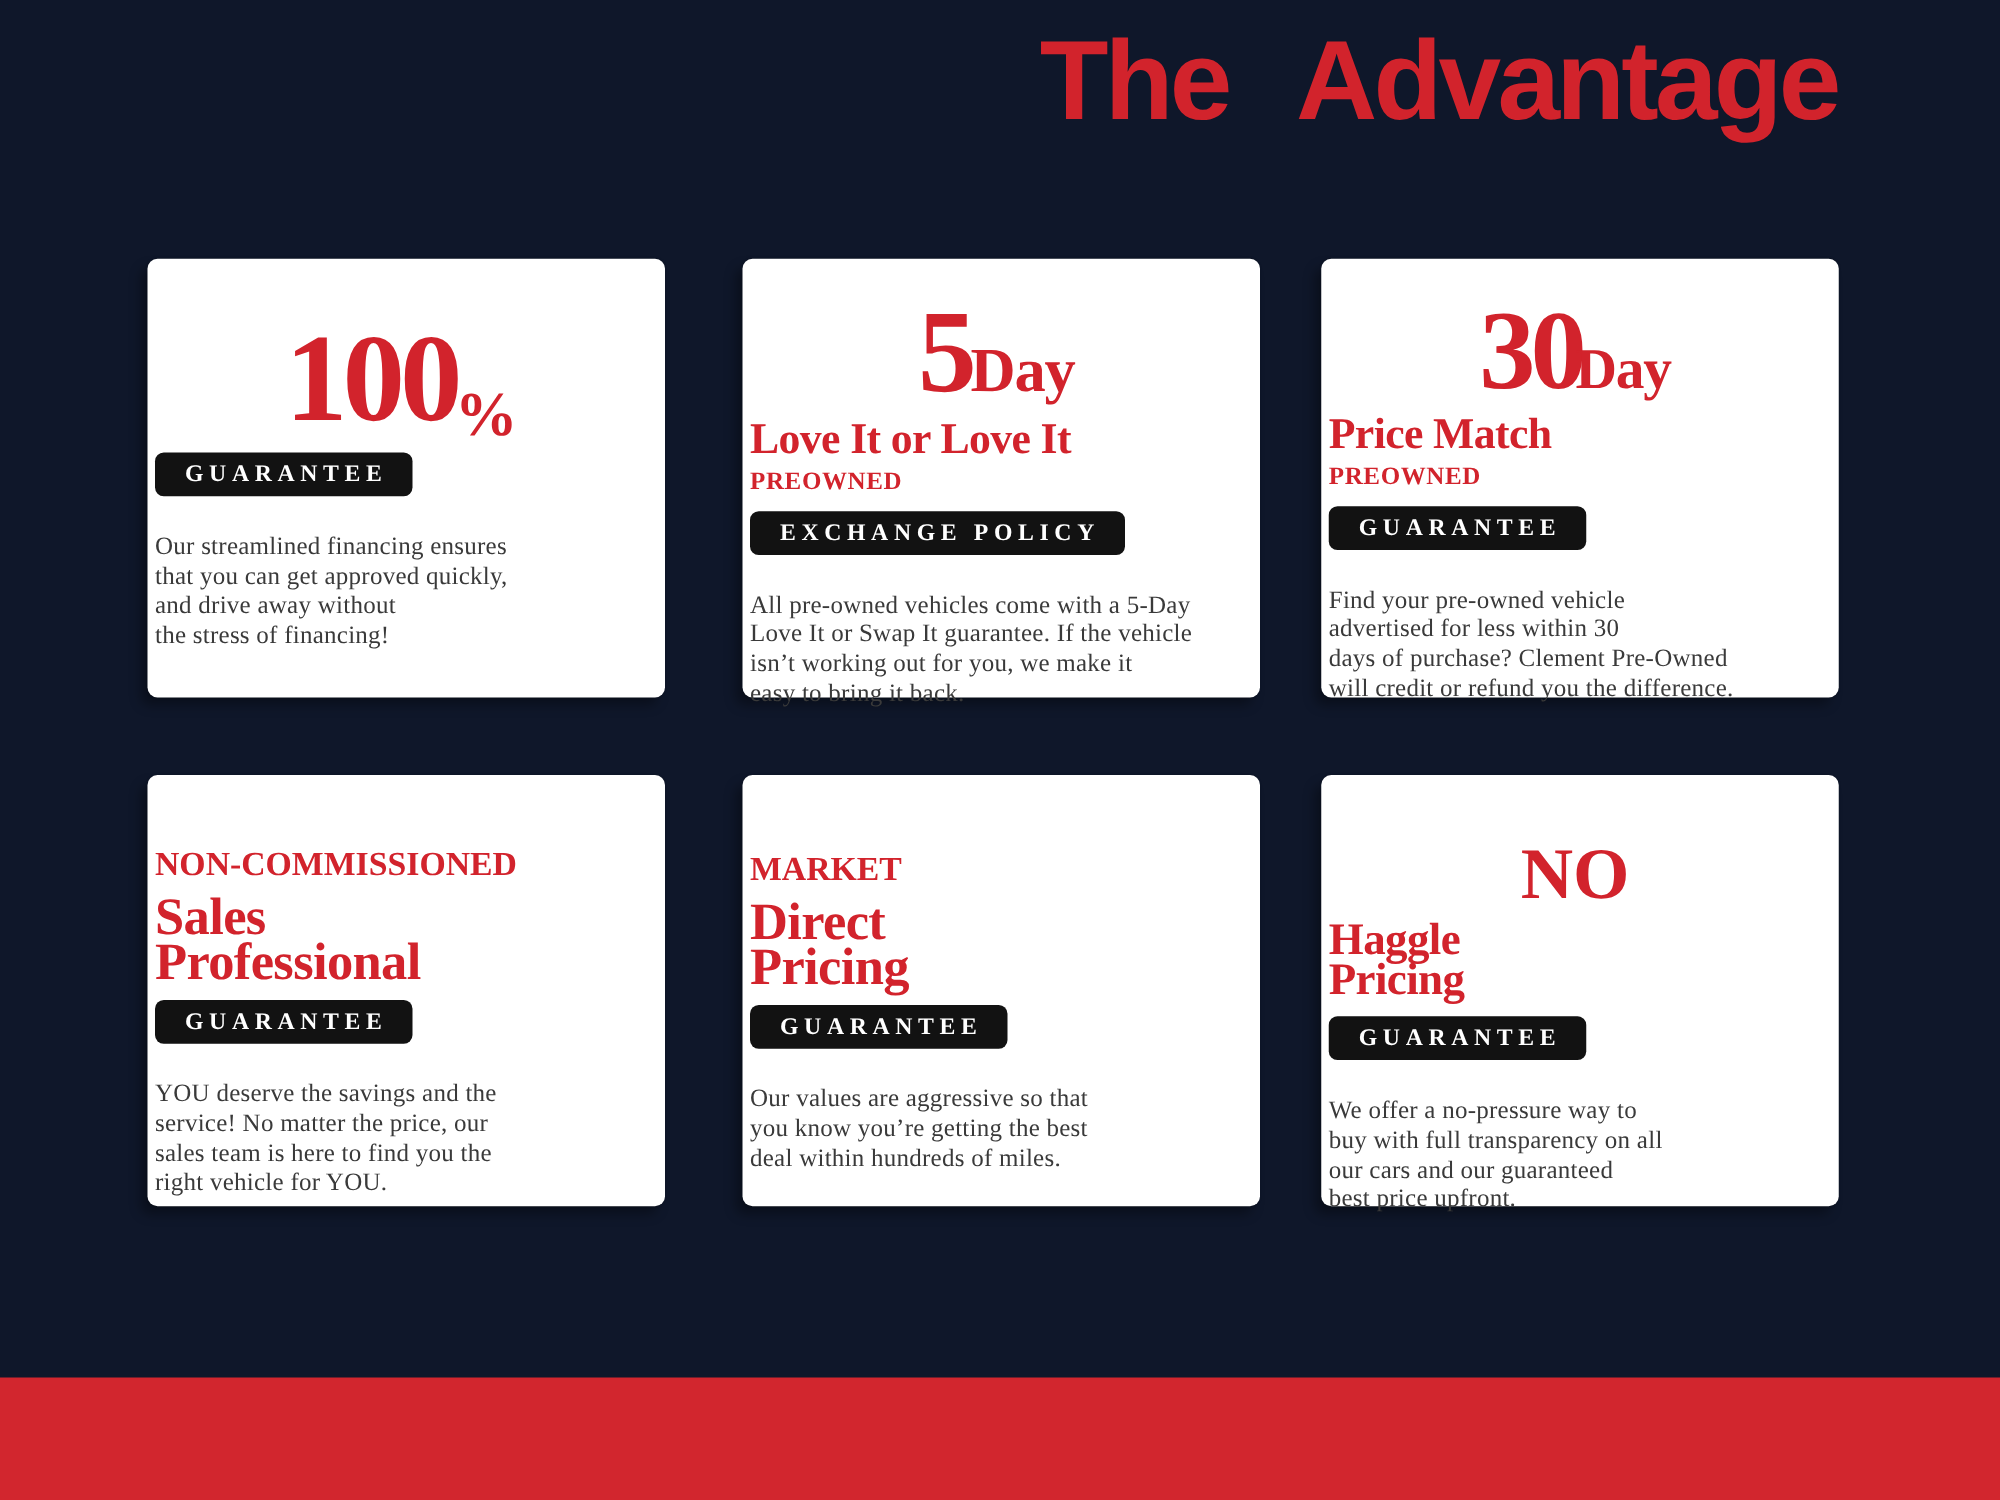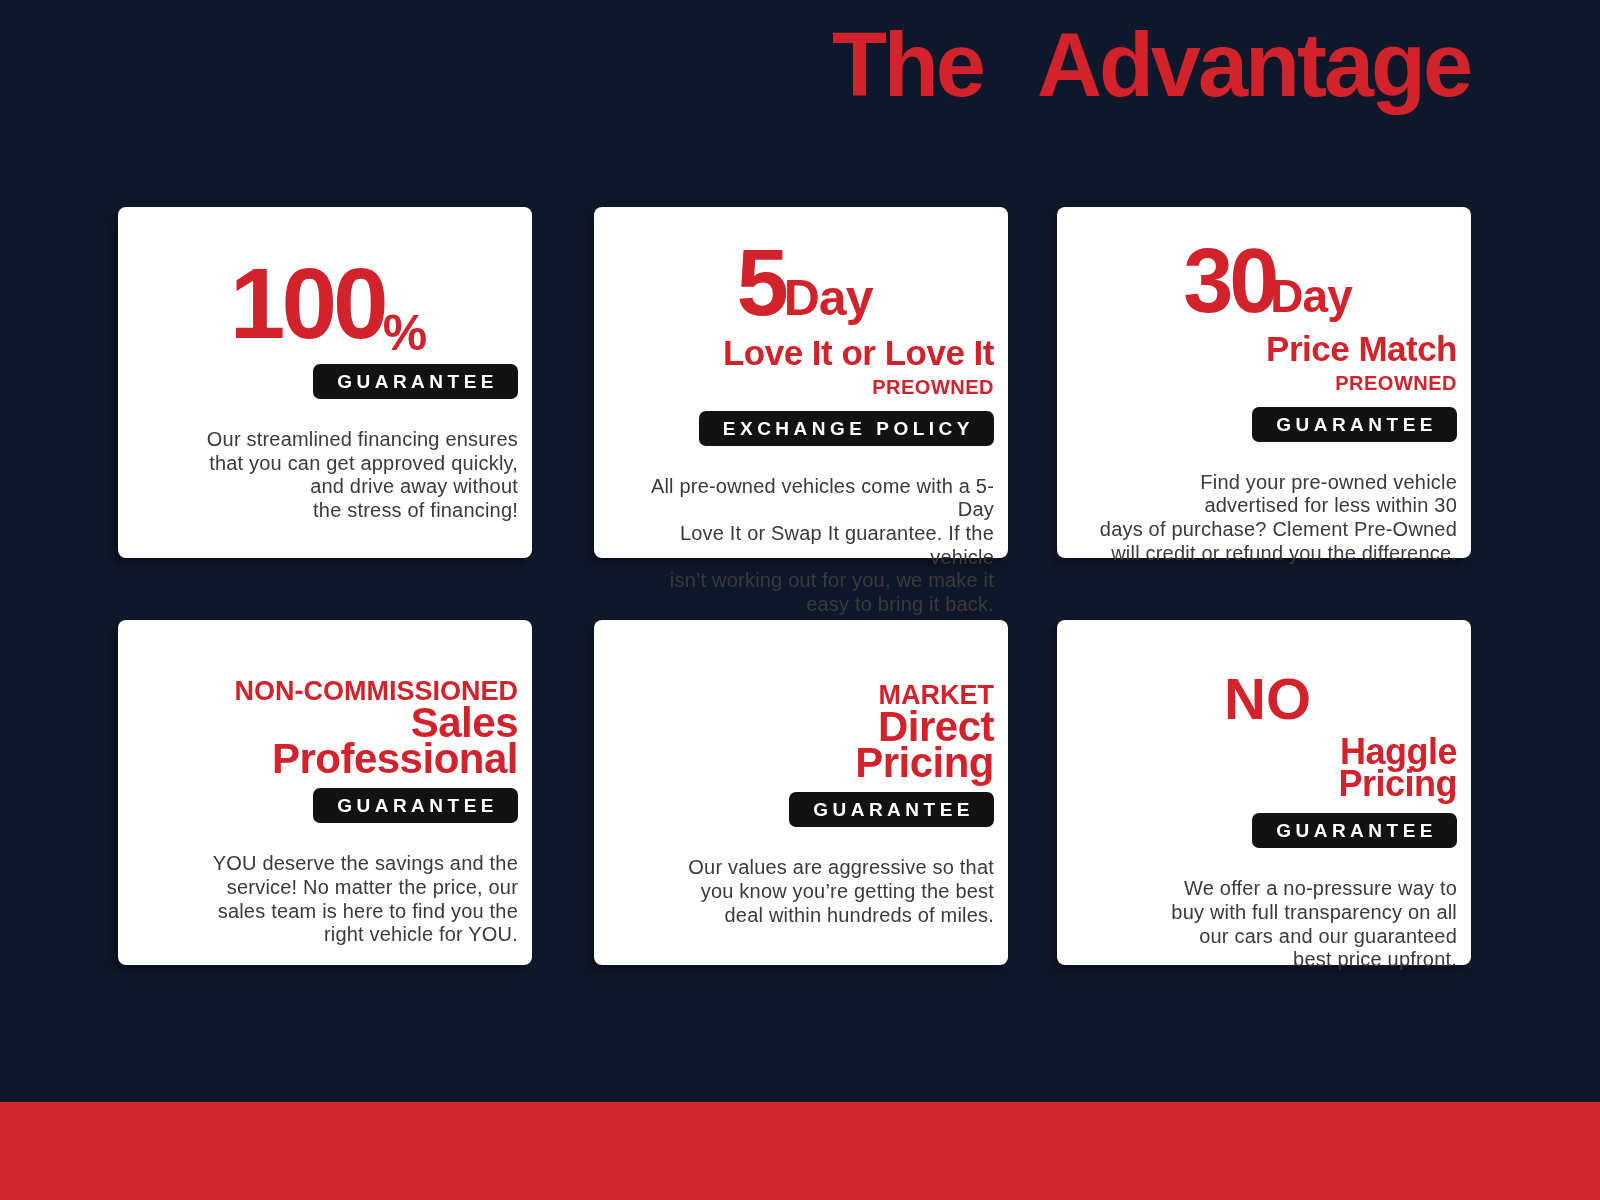--- a/index.html
+++ b/index.html
@@ -28,23 +28,24 @@
   .title .w2 { margin-left: 54px; }
 
   
   .card {
     position: absolute;
     width: 414px;
     box-sizing: border-box;
     background: #ffffff;
     border-radius: 8px;
     box-shadow: -6px 7px 9px -1px rgba(0,0,0,0.35), 0 0 2px rgba(0,0,0,0.12);
-    text-align: right;
-    padding-left: 21px;
+    text-align: left;
+    padding-left: 6px;
     padding-right: 14px;
+    font-family: Liberation Serif, serif;
   }
   .col1 { left: 118px; }
   .col2 { left: 594px; }
   .col3 { left: 1057px; }
   .row1 { top: 207px; height: 351px; }
   .row2 { top: 620px; height: 345px; }
 
   .pt-c1 { padding-top: 56px; }
   .pt-c2 { padding-top: 38px; }
   .pt-c3 { padding-top: 38px; }
@@ -69,21 +70,21 @@
   .bno  { font-size: 58px;  line-height: 1; letter-spacing: 0px; }
 
   
   .ctitle {
     margin: 0;
     color: #d2232c;
     font-weight: bold;
     white-space: pre-line;
   }
   .t-row1 { font-size: 35px; line-height: 1.05; letter-spacing: -0.5px; margin-top: 8px; }
-  .t-big  { font-size: 42px; line-height: 0.85; letter-spacing: -0.5px; margin-top: 2px; }
+  .t-big  { font-size: 42px; line-height: 0.85; letter-spacing: -0.5px; margin-top: 14px; }
   .t-c6   { font-size: 36px; line-height: 0.88; letter-spacing: -0.5px; margin-top: 8px; }
   .kicker {
     margin: 0 0 -2px 0;
     color: #d2232c;
     font-weight: bold;
     font-size: 27px;
     line-height: 1.0;
   }
   .subtitle {
     margin-top: 4px;

